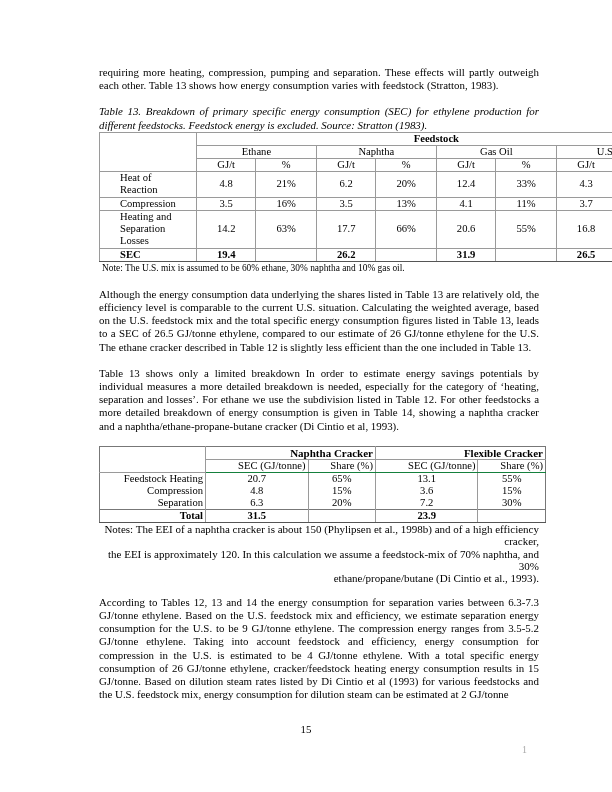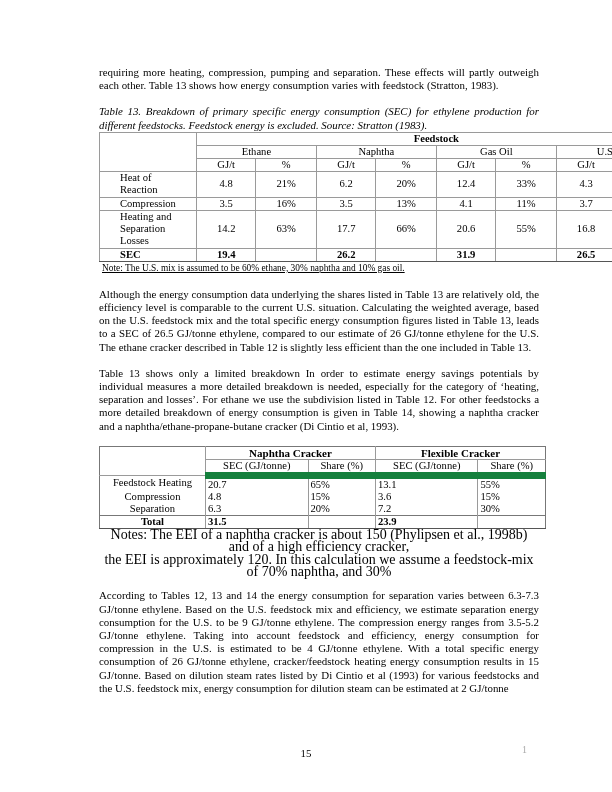--- a/index.html
+++ b/index.html
@@ -10,33 +10,33 @@
   .gap { height: 13px; }
   .caption { font-style: italic; }
   table { border-collapse: collapse; font-size: 10.6px; line-height: 12px; }
   
   .t13 { width: 447px; margin-top: 0; }
   .t13 td { border: 1px solid #9a9a9a; text-align: center; padding: 0 20px; height: 12px; }
   .t13 td.rowlab { text-align: left; width: 68px; }
   .t13 tr.sec td { font-weight: bold; border-bottom: 1.5px solid #555; height: 11px; }
   .t13 .hdr-bold { font-weight: bold; }
   .t13 { border: 1px solid #777; }
-  .note { font-size: 9.4px; line-height: 12px; margin-left: 3px; text-decoration: underline; }
+  .note { font-size: 9.4px; line-height: 12px; margin-left: 3px; }
   
   .t14 { width: 447px; border: 1px solid #777; }
   .t14 td { padding: 0 2px; height: 11px; }
-  .t14 td.num { text-align: left; }
-  .t14 td.lab { text-align: center; width: 101px; }
-  .t14 td.c { text-align: center; }
+  .t14 td.num { text-align: center; }
+  .t14 td.lab { text-align: right; width: 101px; }
+  .t14 td.c { text-align: right; }
   .t14 .bl { border-left: 1px solid #9a9a9a; }
   .t14 tr.h1 td { font-weight: bold; border-bottom: 1px solid #9a9a9a; font-size: 11px; }
-  .t14 tr.h2 td { border-bottom: 7px solid #15803d; }
+  .t14 tr.h2 td { border-bottom: 1px solid #15803d; }
   .t14 tr.tot td { font-weight: bold; border-top: 1px solid #777; border-bottom: 1.5px solid #555; }
-  .notes14 { font-size: 14px; line-height: 12.4px; margin-left: 0; text-align: center; }
-  .pagenum { position: absolute; top: 723px; left: 0; width: 612px; text-align: center; font-size: 10.9px; margin-top: 24px; }
+  .notes14 { font-size: 11px; line-height: 12.4px; margin-left: 0; text-align: right; }
+  .pagenum { position: absolute; top: 723px; left: 0; width: 612px; text-align: center; font-size: 10.9px; }
   .sidenum { position: absolute; top: 744px; left: 522px; font-size: 10px; color: #aaa; }
 </style>
 </head>
 <body>
 
 <div class="page">
 
   <p>
     <span>requiring more heating, compression, pumping and separation. These effects will partly outweigh</span>
     <span>each other.  Table 13 shows how energy consumption varies with feedstock (Stratton, 1983).</span>
@@ -178,20 +178,21 @@
       <td class="num bl">31.5</td>
       <td class="num bl"></td>
       <td class="num bl">23.9</td>
       <td class="num bl"></td>
     </tr>
   </tbody>
     </table>
   <div class="notes14">
     <div>Notes: The EEI of a naphtha cracker is about 150 (Phylipsen et al., 1998b) and of a high efficiency cracker,</div>
     <div>the EEI is approximately 120. In this calculation we assume a feedstock-mix of 70% naphtha, and 30%</div>
+    <div>ethane/propane/butane (Di Cintio et al., 1993).</div>
   </div>
   <div class="gap" style="height:11px"></div>
 
   <p>
     <span>According to Tables 12, 13 and 14 the energy consumption for separation varies between 6.3-7.3</span>
     <span>GJ/tonne ethylene. Based on the U.S. feedstock mix and efficiency, we estimate separation</span>
     <span>energy consumption for the U.S. to be 9 GJ/tonne ethylene. The compression energy ranges from</span>
     <span>3.5-5.2 GJ/tonne ethylene. Taking into account feedstock and efficiency, energy consumption for</span>
     <span>compression in the U.S. is estimated to be 4 GJ/tonne ethylene. With a total specific energy</span>
     <span>consumption of 26 GJ/tonne ethylene, cracker/feedstock heating energy consumption results in 15</span>

